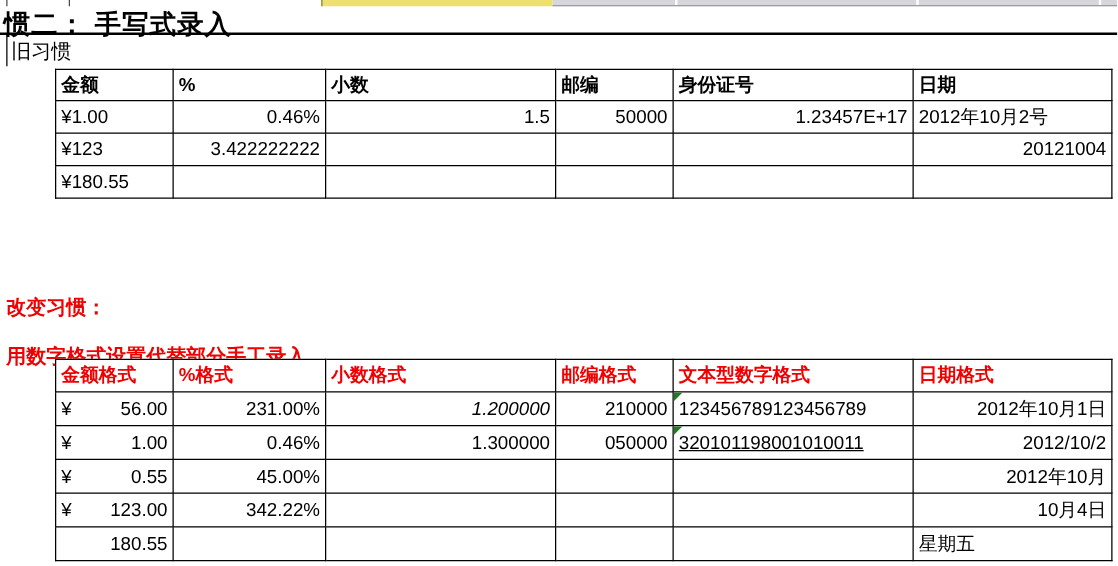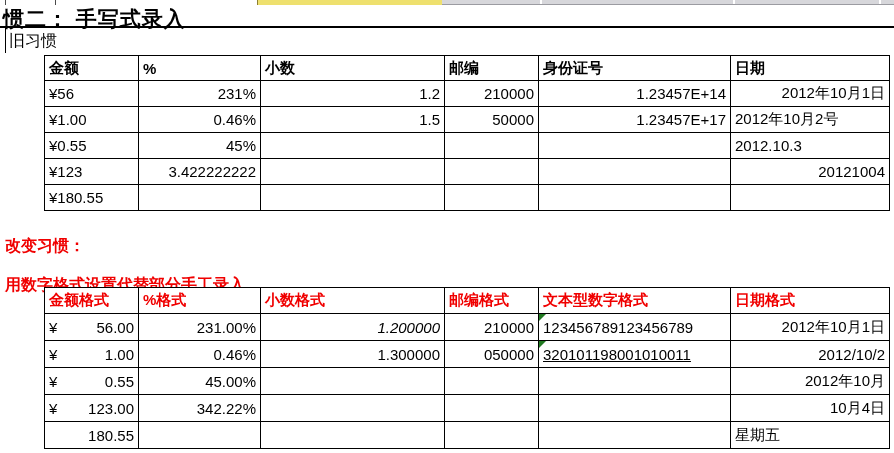--- a/index.html
+++ b/index.html
@@ -75,42 +75,26 @@
           <th>金额</th>
           <th>%</th>
           <th>小数</th>
           <th>邮编</th>
           <th>身份证号</th>
           <th>日期</th>
         </tr>
       </thead>
     <tbody>
         <tr>
-          <td style="text-align: left;">¥56</td>
-          <td style="text-align: right;">231%</td>
-          <td style="text-align: right;">1.2</td>
-          <td style="text-align: right;">210000</td>
-          <td style="text-align: right;">1.23457E+14</td>
-          <td style="text-align: right;">2012年10月1日</td>
-        </tr>
-        <tr>
           <td style="text-align: left;">¥1.00</td>
           <td style="text-align: right;">0.46%</td>
           <td style="text-align: right;">1.5</td>
           <td style="text-align: right;">50000</td>
           <td style="text-align: right;">1.23457E+17</td>
           <td style="text-align: left;">2012年10月2号</td>
-        </tr>
-        <tr>
-          <td style="text-align: left;">¥0.55</td>
-          <td style="text-align: right;">45%</td>
-          <td style="text-align: right;"></td>
-          <td style="text-align: right;"></td>
-          <td style="text-align: right;"></td>
-          <td style="text-align: left;">2012.10.3</td>
         </tr>
         <tr>
           <td style="text-align: left;">¥123</td>
           <td style="text-align: right;">3.422222222</td>
           <td style="text-align: right;"></td>
           <td style="text-align: right;"></td>
           <td style="text-align: right;"></td>
           <td style="text-align: right;">20121004</td>
         </tr>
         <tr>

